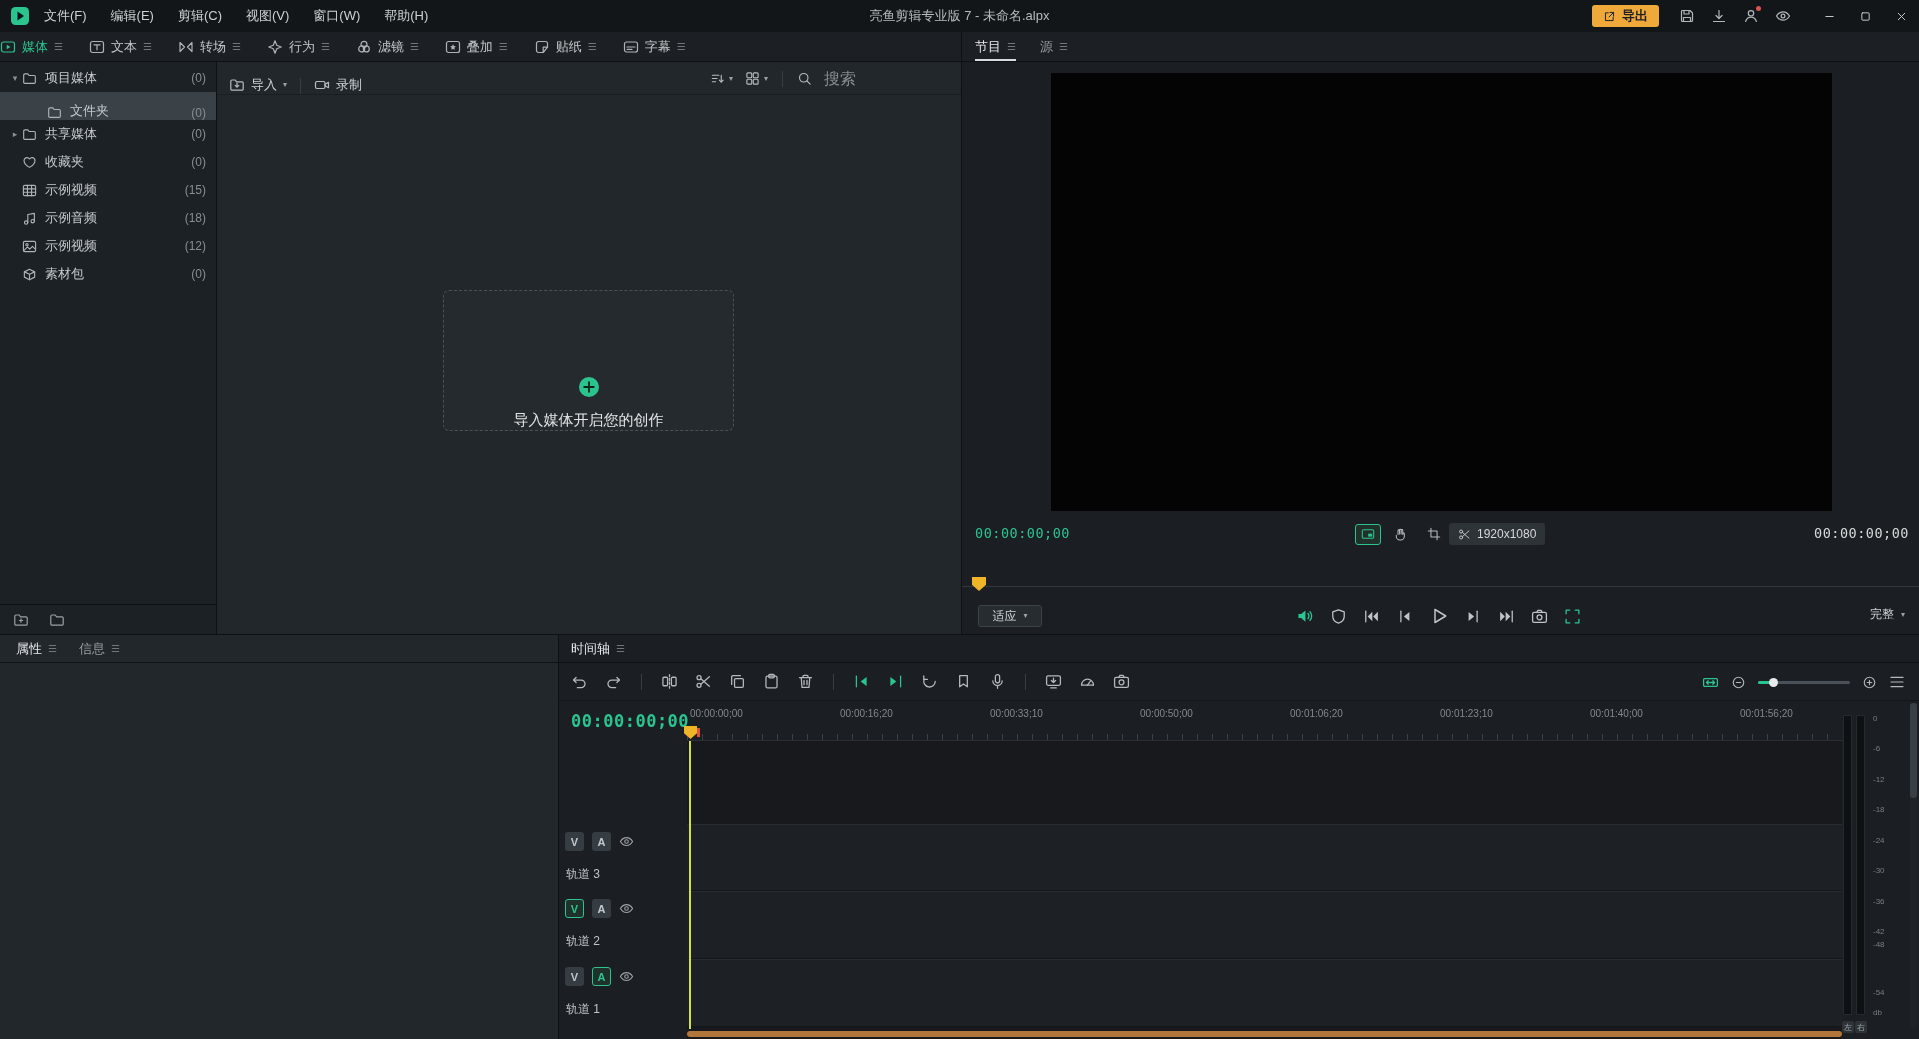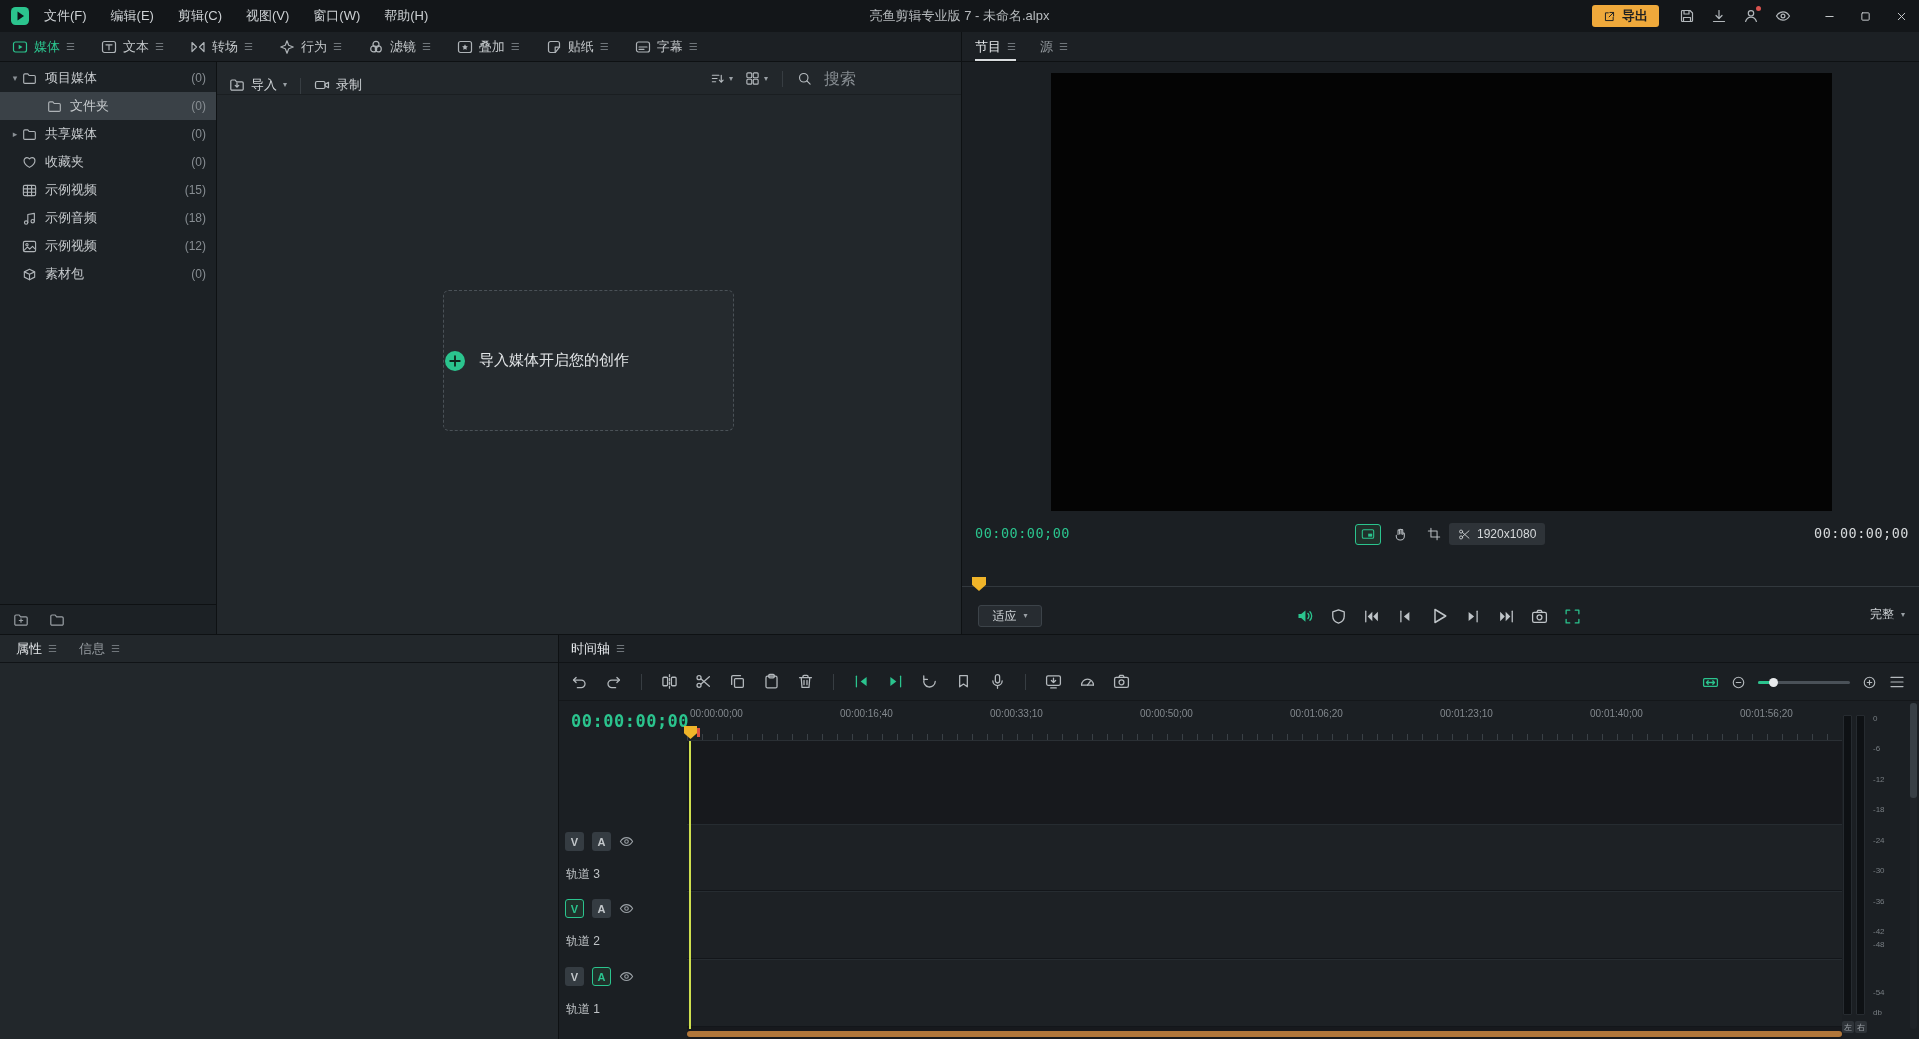--- a/index.html
+++ b/index.html
@@ -19,21 +19,21 @@
   #titlebar .menu{cursor:default;}
   .win-title{position:absolute;left:50%;transform:translateX(-50%);color:#b7bbbe;white-space:nowrap;}
   .tb-right{margin-left:auto;display:flex;align-items:center;gap:16px;}
   .export-btn{display:flex;align-items:center;gap:6px;height:22px;padding:0 11px;border:none;border-radius:3px;background:#efa93b;color:#1c1f22;font-size:13px;font-weight:bold;font-family:inherit;margin-right:4px;}
   .tbi{color:#b2b7bb;position:relative;}
   .tbi .dot{position:absolute;right:-2px;top:-2px;width:5px;height:5px;border-radius:50%;background:#d9534f;}
   .winbtns{display:flex;margin-left:4px;}
   .winbtn{width:36px;height:32px;display:flex;align-items:center;justify-content:center;color:#c8ccce;}
 
   
-  #ribbon{position:absolute;left:0;top:32px;width:1919px;height:30px;background:#1c2024;border-bottom:1px solid #0e1113;display:flex;align-items:flex-start;padding-left:12px;gap:26px;z-index:40;}
+  #ribbon{position:absolute;left:0;top:32px;width:1919px;height:30px;background:#1c2024;border-bottom:1px solid #0e1113;display:flex;align-items:flex-start;gap:26px;z-index:40;}
   .rtab{display:flex;align-items:center;gap:6px;height:100%;color:#c3c7ca;}
   .rtab .i{color:#aeb3b7;}
   .rtab.active,.rtab.active .i{color:#2bc48e;}
   .rib-div{position:absolute;left:961px;top:0;bottom:0;width:1px;background:#0e1113;}
   .ptabs{position:absolute;left:975px;top:0;height:100%;display:flex;gap:24px;}
   .ptab{display:flex;align-items:center;gap:6px;height:100%;color:#969ca1;}
   .ptab.active{color:#e6e9eb;box-shadow:inset 0 -2px 0 #d9dcde;}
 
   
   #sidebar{position:absolute;left:0;top:62px;width:217px;height:572px;background:#1c2125;border-right:1px solid #0e1113;}
@@ -41,32 +41,32 @@
   #preview{position:absolute;left:961px;top:62px;width:958px;height:572px;background:#1b1f23;border-left:1px solid #0e1113;}
   #properties{position:absolute;left:0;top:634px;width:558px;height:405px;background:#22272b;border-top:1px solid #0e1113;}
   #timeline{position:absolute;left:558px;top:634px;width:1361px;height:405px;background:#1b1f23;border-top:1px solid #0e1113;border-left:1px solid #0e1113;}
 
   
   .side-list{padding-top:2px;}
   .side-item{height:28px;display:flex;align-items:center;padding-left:8px;color:#c6cacd;}
   .side-item .sic{color:#aeb3b7;margin-right:8px;}
   .side-item .count{margin-left:auto;margin-right:10px;color:#878d92;font-size:12px;}
   .side-item.selected{background:#3a4147;}
-  .side-item.child{padding-left:33px;}
+  .side-item.child{padding-left:33px;align-items:flex-end;}
   .side-bottom{position:absolute;left:0;right:0;bottom:0;height:30px;border-top:1px solid #0e1113;display:flex;align-items:center;gap:20px;padding-left:13px;color:#9aa0a5;}
 
   
   .media-toolbar{height:33px;display:flex;align-items:flex-end;padding:0 12px;position:relative;border-bottom:1px solid #1a1e21;}
   .mt-btn{display:flex;align-items:center;gap:6px;color:#cfd3d6;}
   .mt-btn .i{color:#b7bcc0;}
   .vdiv{width:1px;height:16px;background:#373d42;margin:0 13px;}
   .mt-right{position:absolute;left:493px;top:0;height:33px;display:flex;align-items:center;gap:12px;color:#b7bcc0;}
   .mt-right input{background:transparent;border:none;outline:none;color:#c3c7ca;font-size:16px;width:96px;font-family:inherit;}
   .mt-right input::placeholder{color:#878d92;}
-  .empty-box{position:absolute;left:226px;top:228px;width:291px;height:141px;border:1px dashed #4a5157;border-radius:6px;background:#252a2e;display:flex;flex-direction:row;align-items:center;justify-content:flex-start;gap:13px;}
+  .empty-box{position:absolute;left:226px;top:228px;width:291px;height:141px;border:1px dashed #4a5157;border-radius:6px;background:#252a2e;display:flex;flex-direction:column;align-items:center;justify-content:flex-end;gap:13px;}
   .empty-box .txt{color:#e2e5e7;font-size:15px;}
 
   
   .video{position:absolute;left:89px;top:11px;width:781px;height:438px;background:#040404;}
   .pv-info{position:absolute;left:0;right:0;top:460px;height:24px;}
   .pv-tc-cur{position:absolute;left:13px;top:3px;color:#2bc48e;font-size:13.5px;letter-spacing:.5px;}
   .pv-tools{position:absolute;left:393px;top:0;display:flex;gap:7px;align-items:center;height:24px;}
   .pv-toolbtn{width:26px;height:21px;border-radius:3px;display:flex;align-items:center;justify-content:center;color:#b7bcc0;border:1px solid transparent;}
   .pv-toolbtn.on{border-color:#2bc48e;color:#2bc48e;background:#20302a;}
   .pv-res{position:absolute;left:487px;top:1px;height:22px;display:flex;align-items:center;gap:6px;padding:0 9px;background:#2e3338;border-radius:3px;color:#d6d9db;font-size:12px;}
@@ -722,21 +722,21 @@
           </svg>
         </span>
     </div>
   </div>
 
   <div class="tl-body">
     <div class="tl-bigtc mono">00:00:00;00</div>
 
     <div class="tl-ruler">
       <span style="left:3px">00:00:00;00</span>
-      <span style="left:153px">00:00:16;40</span>
+      <span style="left:153px">00:00:16;20</span>
       <span style="left:303px">00:00:33;10</span>
       <span style="left:453px">00:00:50;00</span>
       <span style="left:603px">00:01:06;20</span>
       <span style="left:753px">00:01:23;10</span>
       <span style="left:903px">00:01:40;00</span>
       <span style="left:1053px">00:01:56;20</span>
     </div>
 
     <div class="tl-lanes">
       <div class="lane" style="top:83px;height:67px;"></div>

